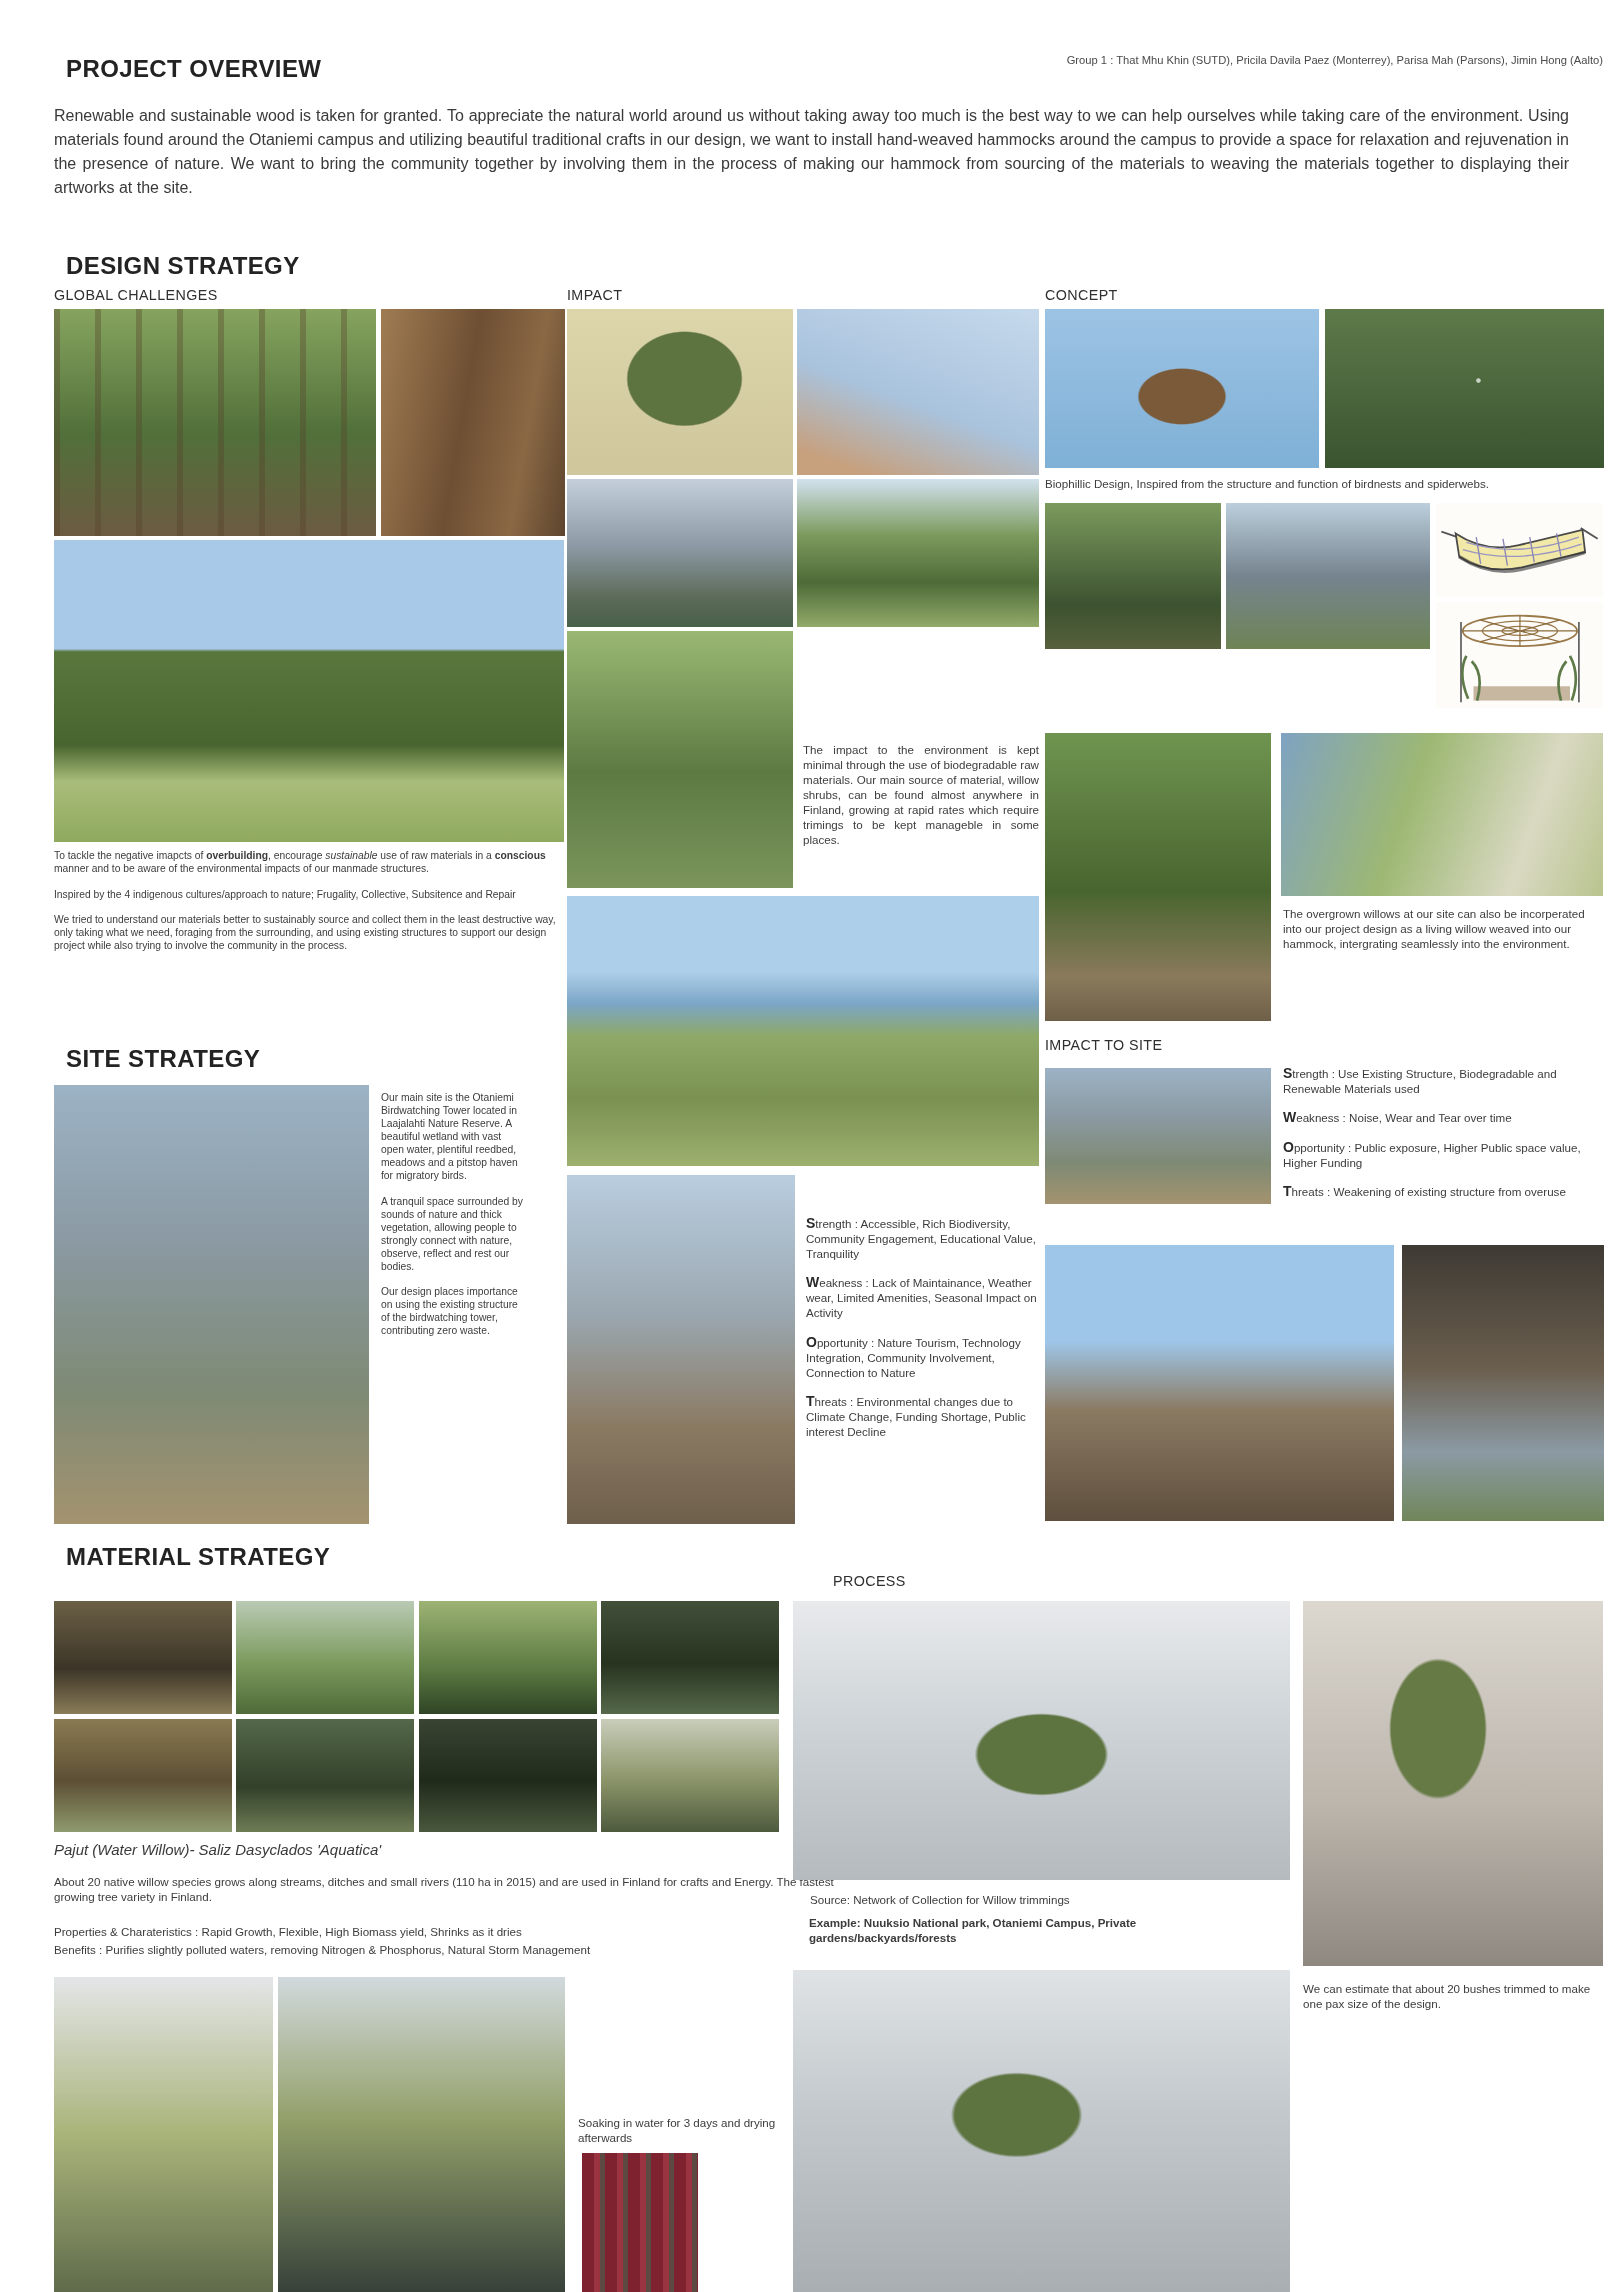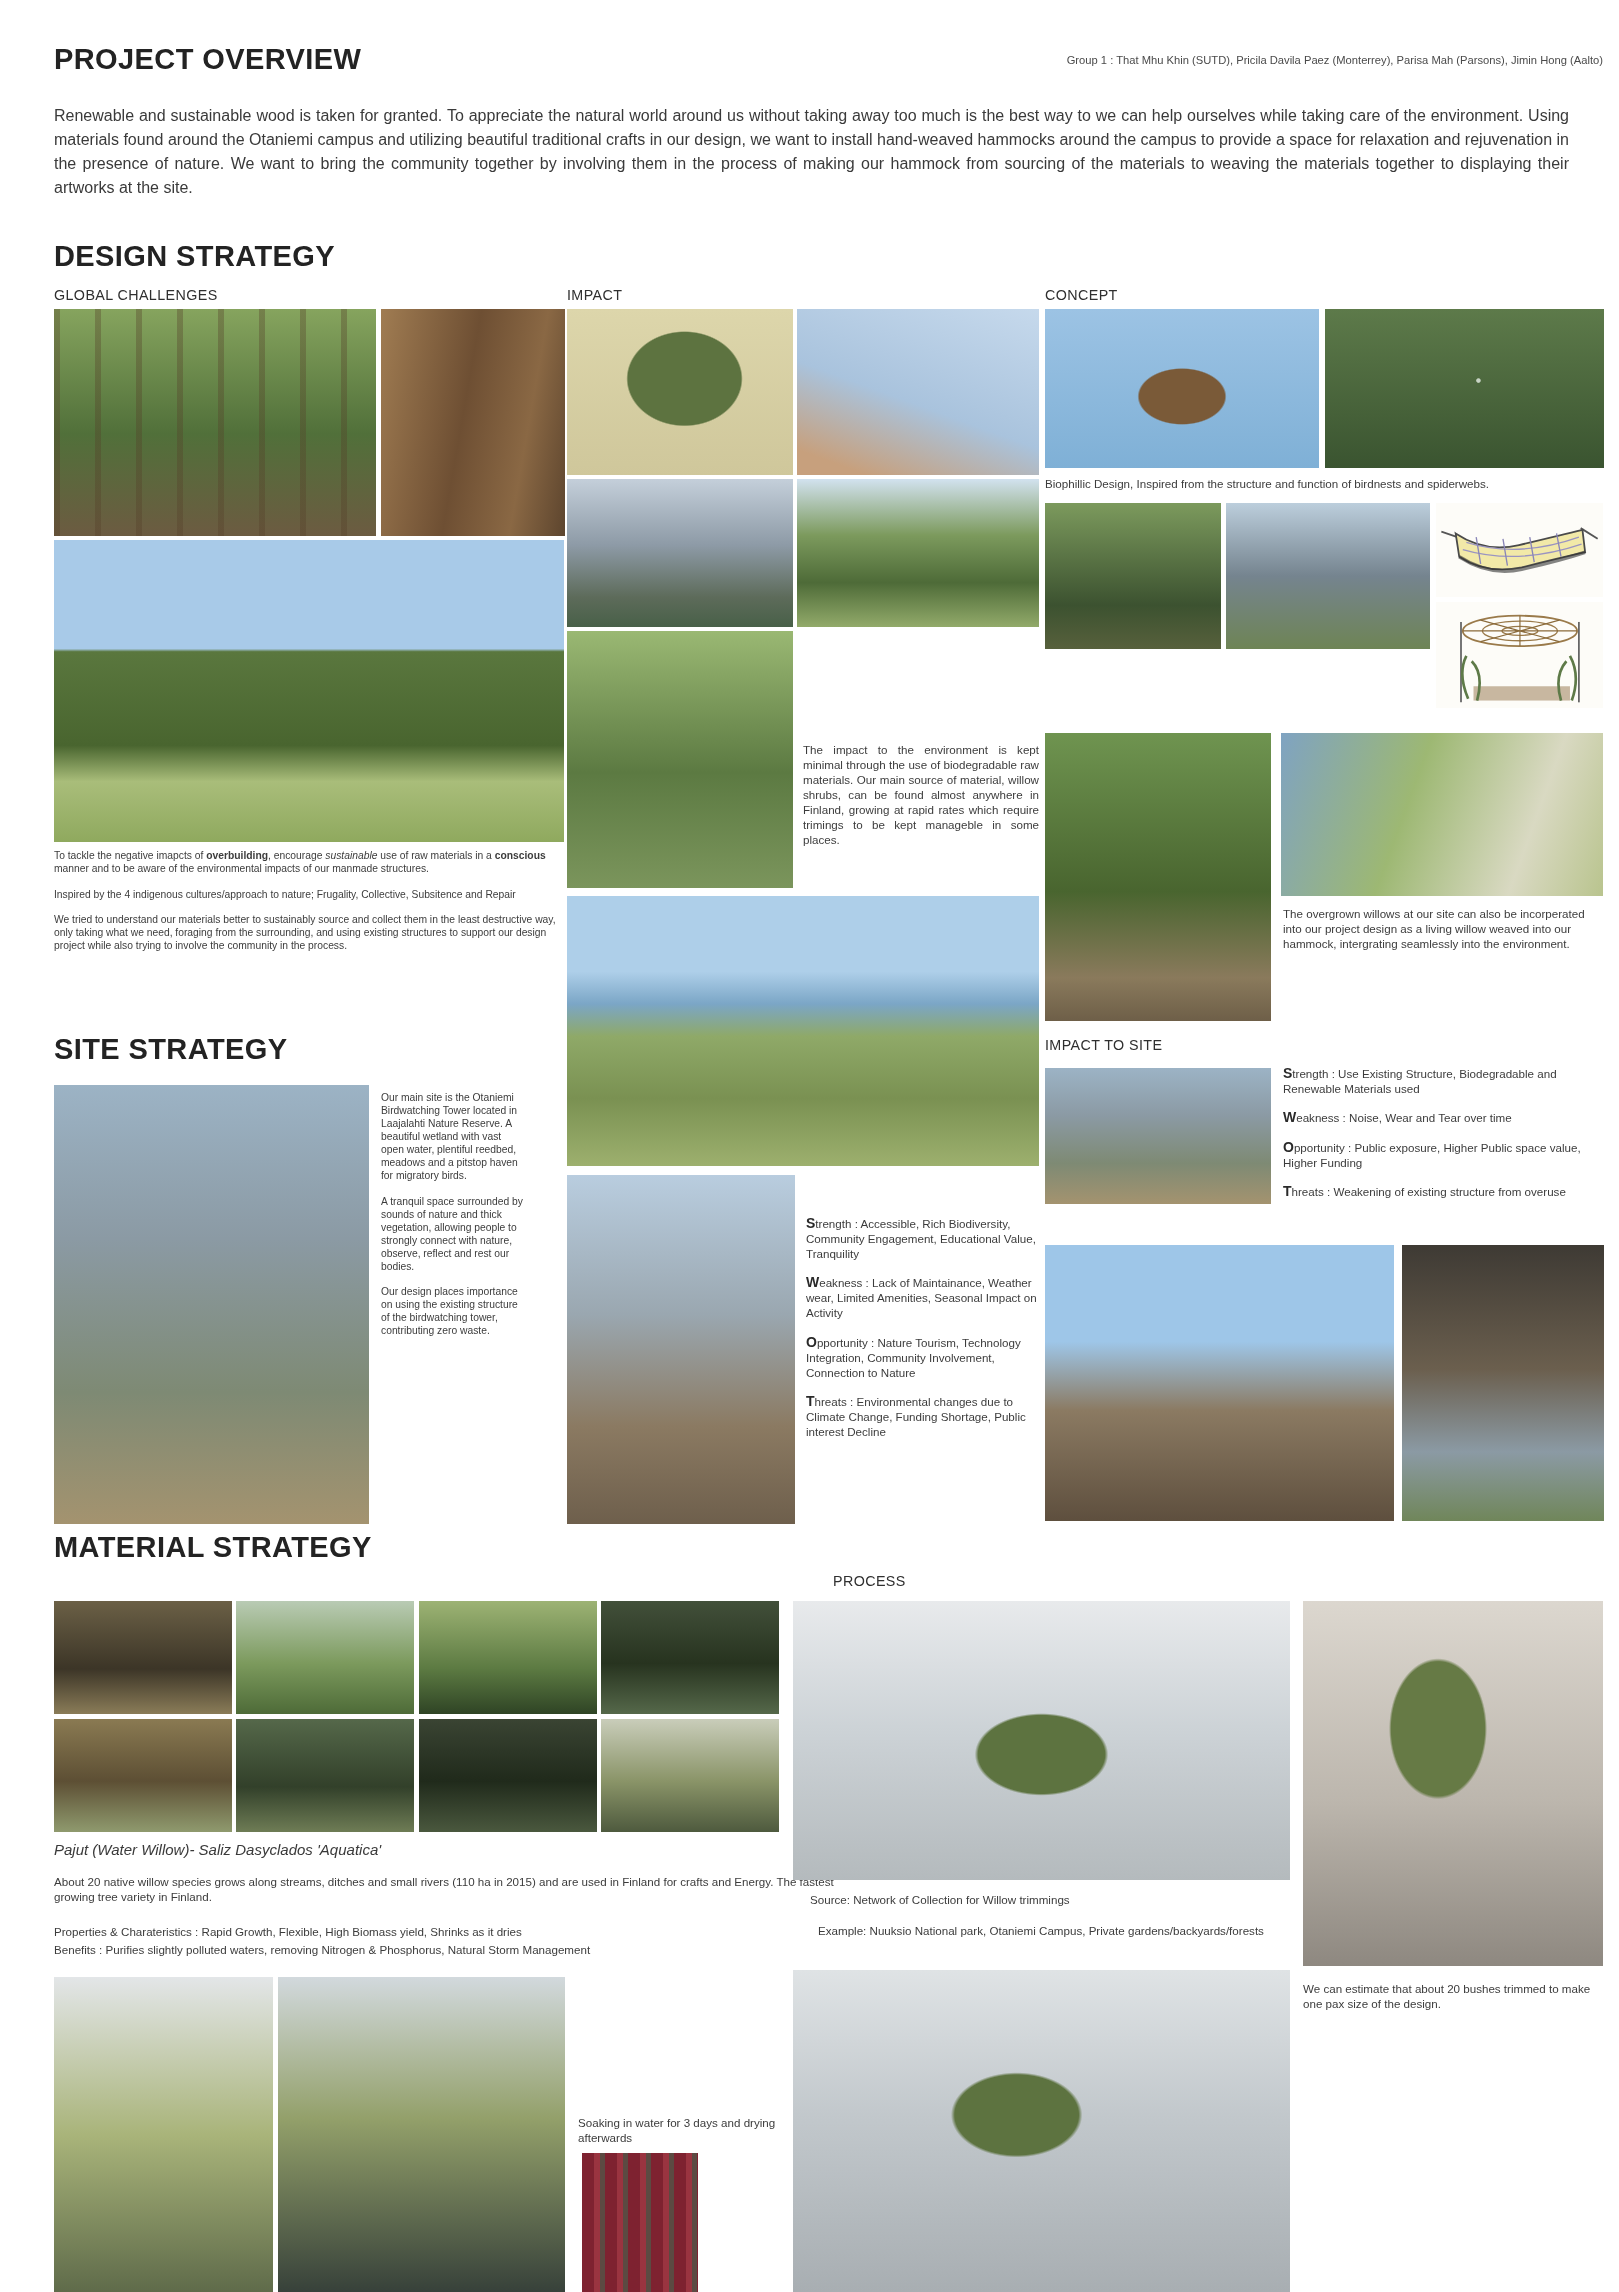--- a/index.html
+++ b/index.html
@@ -1,21 +1,21 @@
 <!DOCTYPE html>
 <html style="font-size:14.3px"><head>
 <meta charset="utf-8">
 <style>
   html,body { margin:0; padding:0; background:#ffffff; }
   .page {
     position:relative; width:1619px; height:2293px; background:#ffffff;
     overflow:hidden; font-family:"Liberation Sans", sans-serif; color:#3c3c3c;
   }
   .abs { position:absolute; }
-  .h1 { font-size:29px; font-weight:700; color:#232323; letter-spacing:0.4px; margin:0; }
+  .h1 { font-size:24px; font-weight:700; color:#232323; letter-spacing:0.4px; margin:12px; }
   .sublabel { font-size:14.3px; color:#2f2f2f; letter-spacing:0.4px; }
   .credits { font-size:11.2px; color:#4a4a4a; }
   .intro { font-size:16px; line-height:24px; text-align:justify; margin:0; color:#3a3a3a; }
   .body-sm { font-size:10.3px; line-height:13px; }
   .body-sm p { margin:0 0 12.5px 0; }
   .body-md { font-size:11.6px; line-height:15px; }
   .body-md p { margin:0 0 15px 0; }
   .justify { text-align:justify; }
   .caption { font-size:11.6px; line-height:15px; color:#3c3c3c; }
   .swot p { margin:0 0 14.3px 0; font-size:11.6px; line-height:15px; }
@@ -184,21 +184,21 @@
   </div>
 
   <div class="abs species" style="left:54px; top:1841px;">Pajut (Water Willow)- Saliz Dasyclados 'Aquatica'</div>
   <div class="abs body-md" style="left:54px; top:1874px; width:788px;">About 20 native willow species grows along streams, ditches and small rivers (110 ha in 2015) and are used in Finland for crafts and Energy. The fastest growing tree variety in Finland.</div>
   <div class="abs body-md" style="left:54px; top:1924px; width:788px;">Properties &amp; Charateristics :  Rapid Growth, Flexible, High Biomass yield, Shrinks as it dries</div>
   <div class="abs body-md" style="left:54px; top:1942px; width:788px;">Benefits : Purifies slightly polluted waters, removing Nitrogen &amp; Phosphorus, Natural Storm Management</div>
 
   <div class="ph ph-table" style="left:793px; top:1601px; width:497px; height:279px;"></div>
   <div class="abs body-md" style="left:802px; top:1884px; width:488px;">
     <p style="margin:8px;">Source: Network of Collection for Willow trimmings</p>
-    <p style="margin:16px;">Example:  Nuuksio National park, Otaniemi Campus, Private gardens/backyards/forests</p>
+    <p style="margin:7px;font-weight:bold;">Example:  Nuuksio National park, Otaniemi Campus, Private gardens/backyards/forests</p>
   </div>
 
   <div class="ph ph-wallwork" style="left:1303px; top:1601px; width:300px; height:365px;"></div>
   <div class="abs body-md" style="left:1303px; top:1981px; width:304px;">
     <p>We can estimate that about 20 bushes trimmed to make one pax size of the design.</p>
   </div>
 
   <div class="ph ph-bundle" style="left:54px; top:1977px; width:219px; height:315px;"></div>
   <div class="ph ph-barrel" style="left:278px; top:1977px; width:287px; height:315px;"></div>
   <div class="abs caption" style="left:578px; top:2115px; width:224px;">Soaking in water for 3 days and drying afterwards</div>

